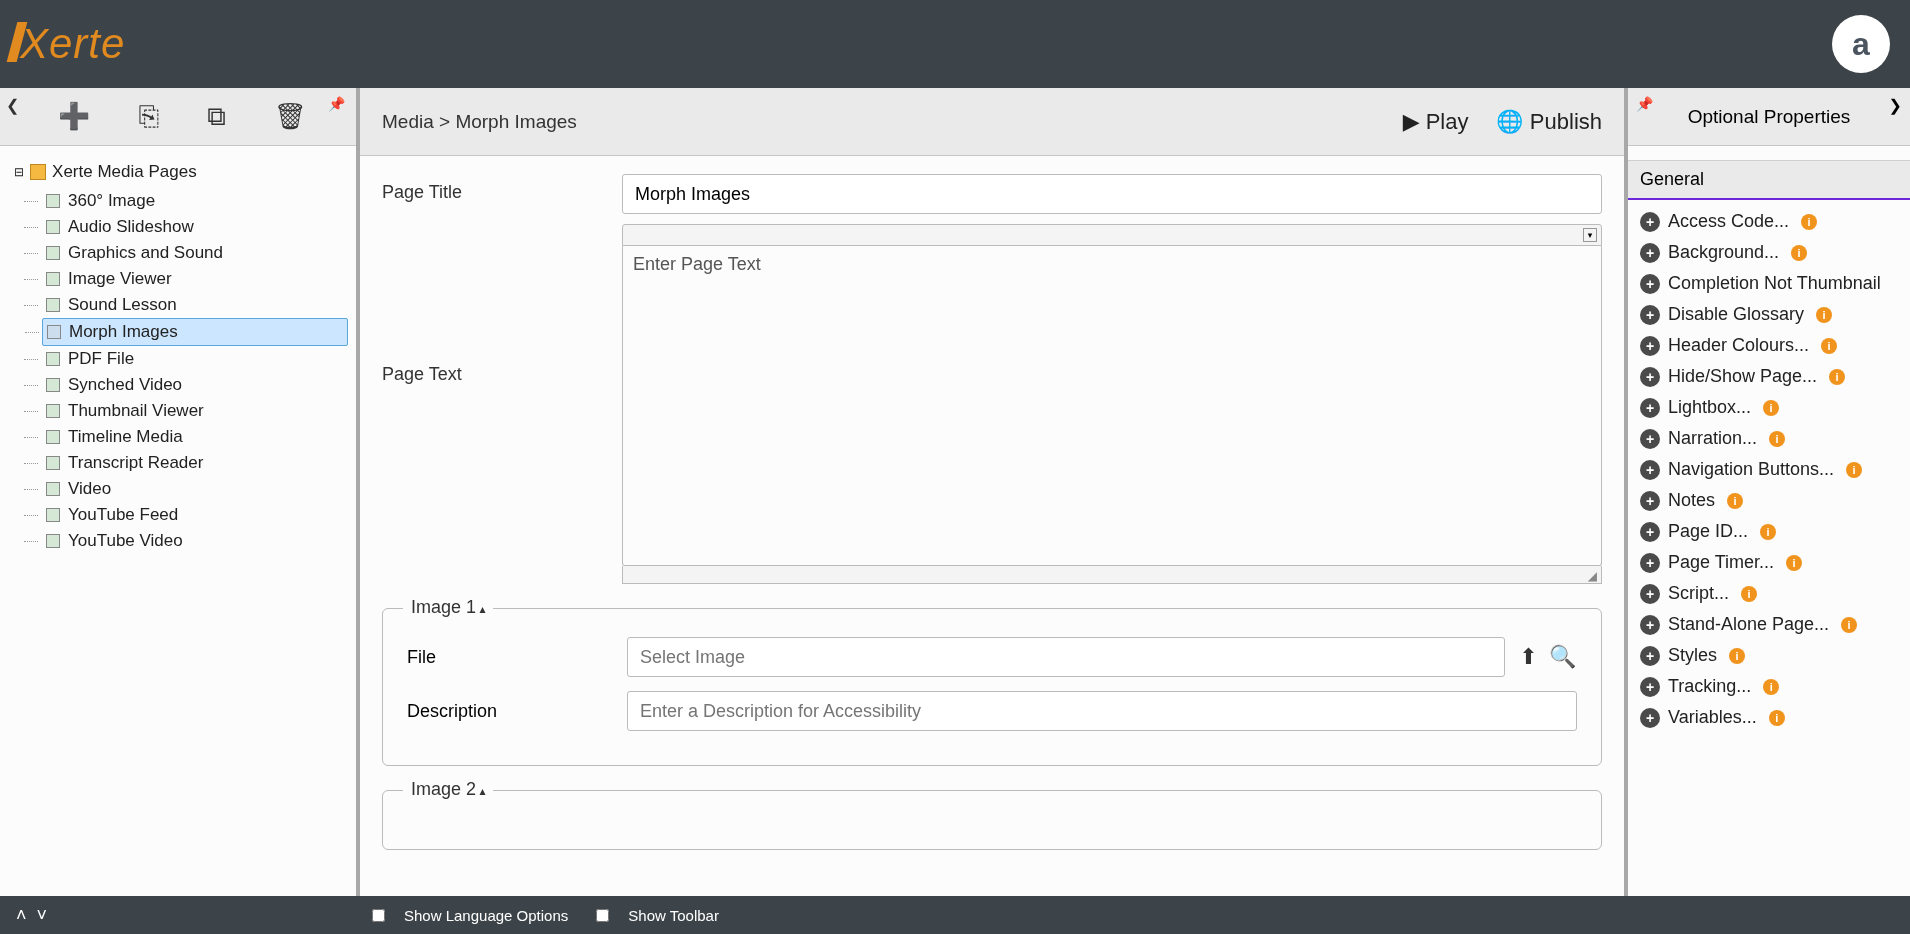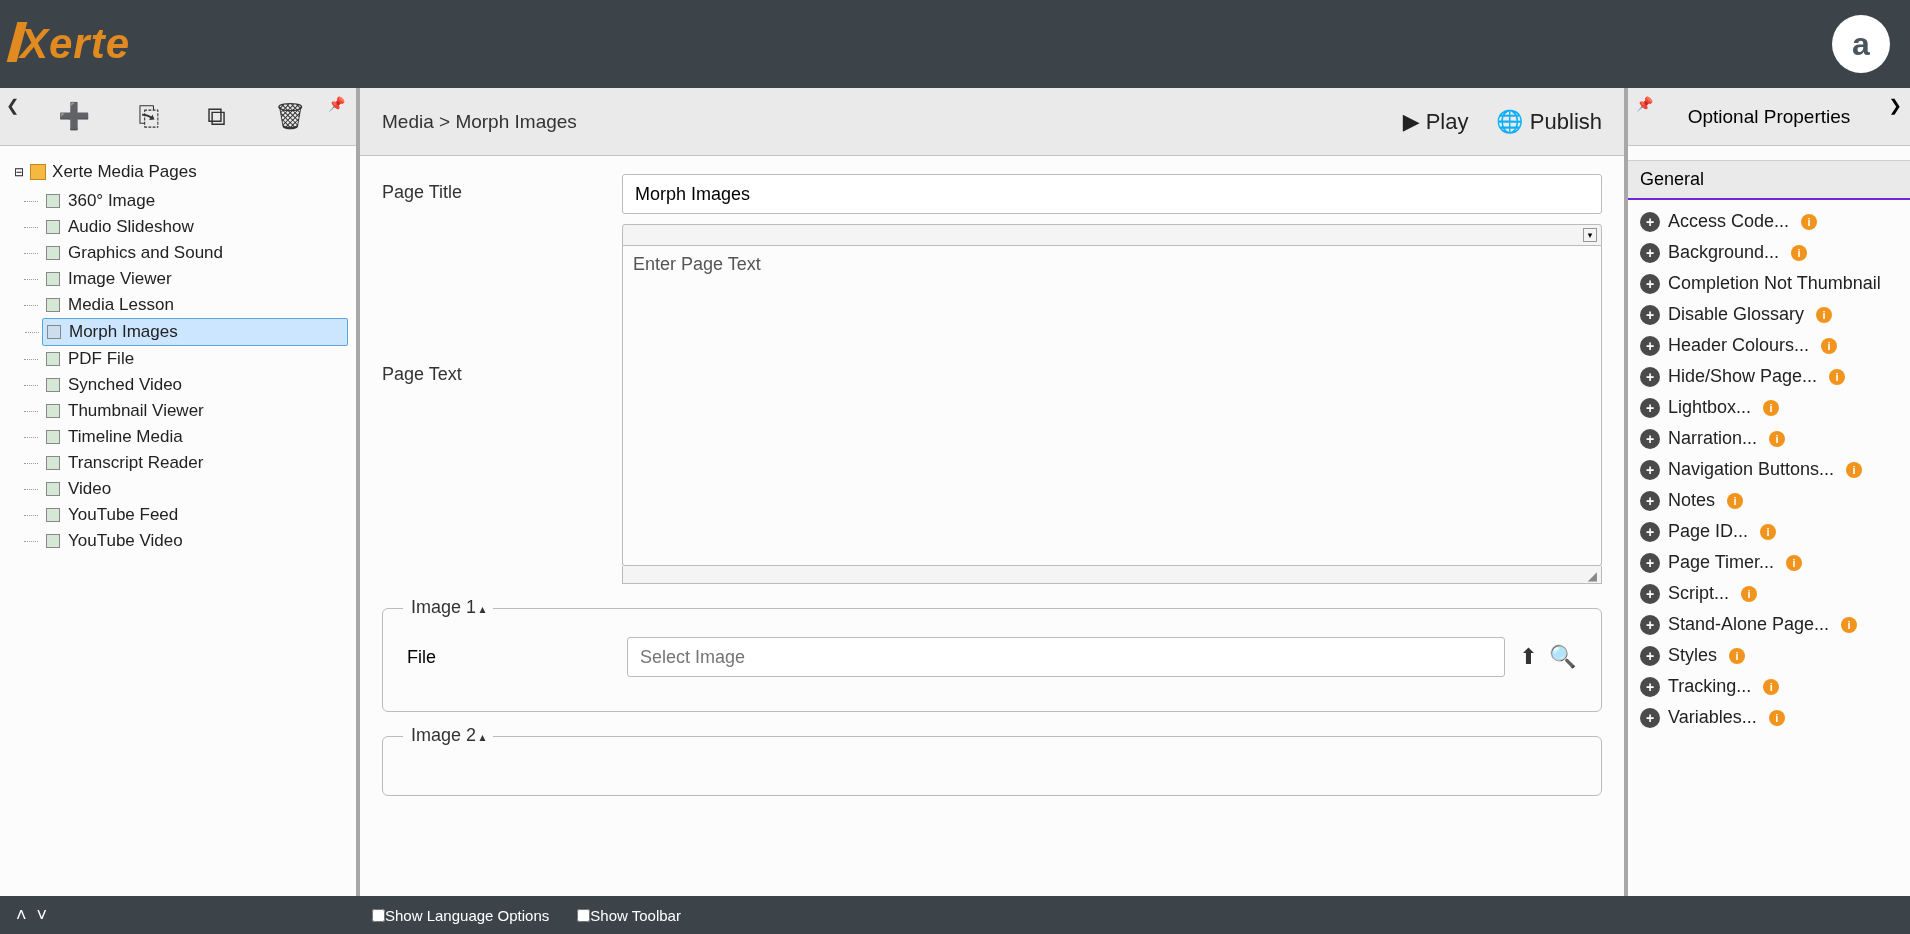--- a/index.html
+++ b/index.html
@@ -1,21 +1,21 @@
 <!DOCTYPE html>
 <html><head>
 <meta charset="utf-8">
 <style>
 * { box-sizing: border-box; margin: 0; padding: 0; }
 body { font-family: "Segoe UI", Arial, sans-serif; font-size: 15px; background: #fff; overflow: hidden; }
 .app { width: 1910px; height: 934px; transform-origin: top left; }
 
 
 .topbar { height: 88px; background: #3d4449; display: flex; align-items: center; justify-content: space-between; padding: 0 20px; }
-.logo { font-size: 42px; font-weight: bold; color: #e08a1f; font-style: italic; letter-spacing: 1px; position: relative; }
+.logo { font-size: 42px; font-weight: normal; color: #e08a1f; font-style: italic; letter-spacing: 1px; position: relative; }
 .logo::before { content: ""; position: absolute; left: -8px; top: 2px; width: 10px; height: 40px; background: #e08a1f; transform: skewX(-15deg); }
 .avatar { width: 58px; height: 58px; border-radius: 50%; background: #fff; display: flex; align-items: center; justify-content: center; font-size: 32px; font-weight: bold; color: #4a5560; }
 
 
 .body { display: flex; height: 808px; }
 
 
 .left-panel { width: 360px; border-right: 4px solid #a8a8a8; display: flex; flex-direction: column; background: #fcfcfc; }
 .left-toolbar { height: 58px; background: #eaeaea; border-bottom: 1px solid #c5c5c5; display: flex; align-items: center; padding: 0 18px; position: relative; }
 .left-toolbar .caret { position: absolute; left: 6px; top: 8px; font-size: 16px; color: #333; cursor: pointer; }
@@ -70,21 +70,21 @@
 .prop-list { padding: 6px 10px; }
 .prop-item { display: flex; align-items: center; gap: 8px; padding: 5px 2px; font-size: 18px; color: #222; cursor: pointer; }
 .plus-circle { width: 20px; height: 20px; border-radius: 50%; background: #4a4a4a; color: #fff; display: flex; align-items: center; justify-content: center; font-size: 14px; font-weight: bold; flex-shrink: 0; }
 .info-circle { width: 16px; height: 16px; border-radius: 50%; background: #f0941e; color: #fff; display: flex; align-items: center; justify-content: center; font-size: 11px; font-weight: bold; flex-shrink: 0; margin-left: 4px; }
 
 
 .bottombar { height: 38px; background: #3d4449; display: flex; align-items: center; color: #fff; font-size: 15px; }
 .bb-left { width: 360px; display: flex; align-items: center; gap: 10px; padding-left: 16px; font-size: 18px; }
 .bb-left span { cursor: pointer; }
 .bb-center { flex: 1; display: flex; align-items: center; gap: 28px; padding-left: 12px; }
-.bb-center label { display: flex; align-items: center; gap: 0; cursor: pointer; }
+.bb-center label { display: flex; align-items: center; gap: 19px; cursor: pointer; }
 </style>
 </head>
 <body>
 
 <div class="app">
 
   <div class="topbar">
     <div class="logo">Xerte</div>
     <div class="avatar">a</div>
   </div>
@@ -120,21 +120,21 @@
             <div class="tree-item">
               <span class="page-icon"></span>
               <span>Graphics and Sound</span>
             </div>
             <div class="tree-item">
               <span class="page-icon"></span>
               <span>Image Viewer</span>
             </div>
             <div class="tree-item">
               <span class="page-icon"></span>
-              <span>Media Lesson</span>
+              <span>Sound Lesson</span>
             </div>
             <div class="tree-item selected">
               <span class="page-icon"></span>
               <span>Morph Images</span>
             </div>
             <div class="tree-item">
               <span class="page-icon"></span>
               <span>PDF File</span>
             </div>
             <div class="tree-item">
@@ -206,20 +206,26 @@
           <div class="inline-row">
             <div class="lbl">File</div>
             <div class="ctrl">
               <input class="txt-input" style="flex: 1 1 0%;" placeholder="Select Image">
               <div class="file-actions">
                 <span>⬆</span>
                 <span>🔍</span>
               </div>
             </div>
           </div>
+          <div class="inline-row">
+            <div class="lbl">Description</div>
+            <div class="ctrl">
+              <input class="txt-input" style="flex: 1 1 0%;" placeholder="Enter a Description for Accessibility">
+            </div>
+          </div>
         </div>
 
         <div class="fieldset" style="min-height:60px">
           <div class="legend">Image 2</div>
         </div>
       </div>
     </div>
 
     <div class="right-panel">
       <div class="right-header">

